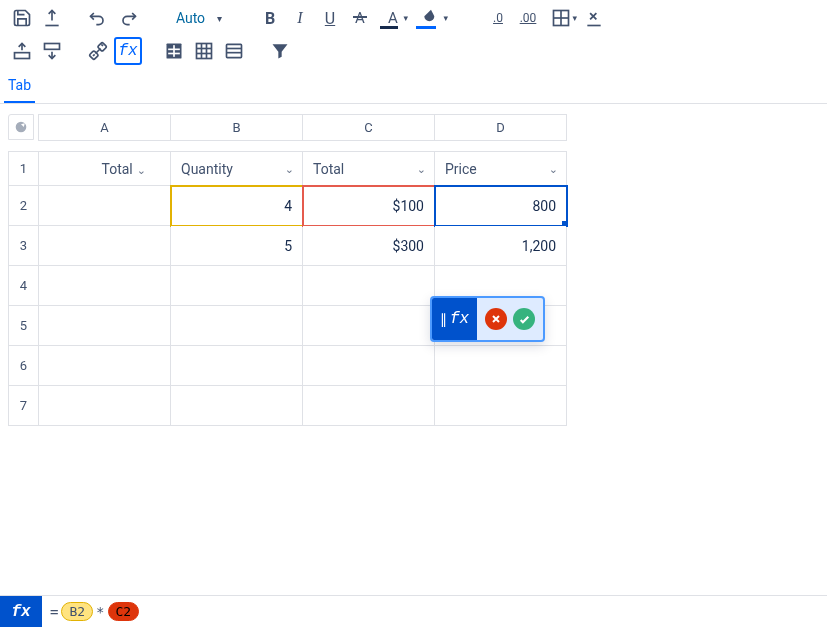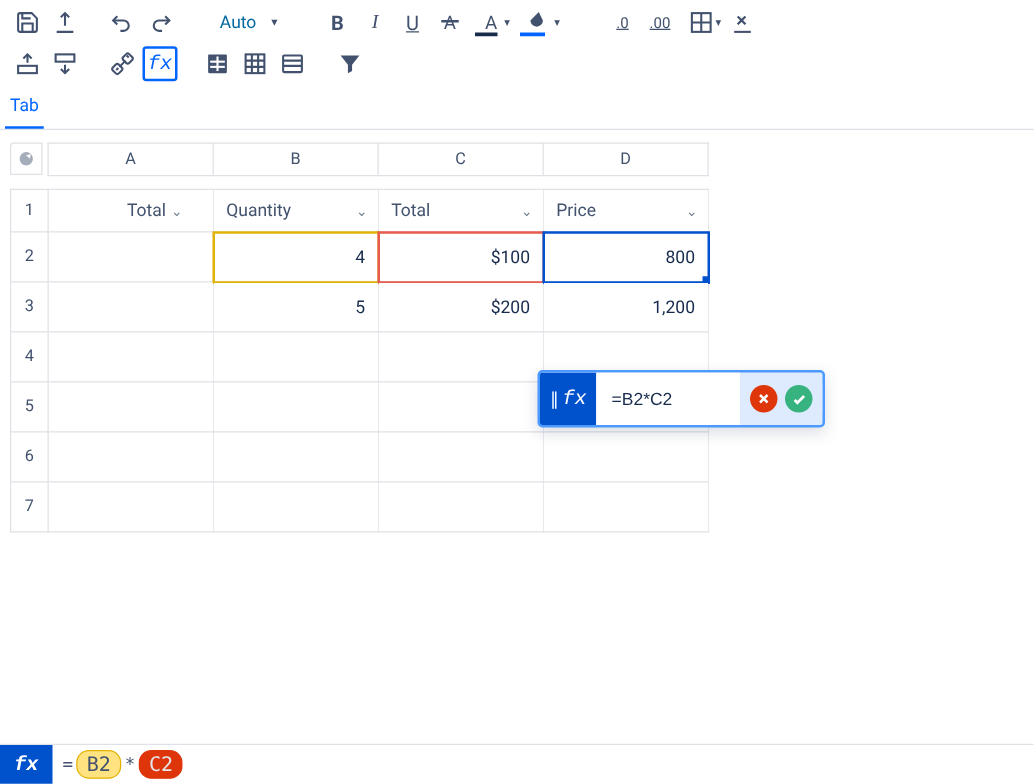--- a/index.html
+++ b/index.html
@@ -257,26 +257,26 @@
   }
   .bottom-bar .expr {
     padding: 0 8px;
     display:flex;
     align-items:center;
     gap:3px;
   }
   .token {
     border-radius: 10px;
     padding: 1px 7px;
-    font-size: 16px;
+    font-size: 13px;
     font-family: ui-monospace, Menlo, monospace;
     text-align: center;
   }
   .tok-yellow { background: #FFE380; border:1px solid #E2B203; color:#42526E;}
-  .tok-red { background: var(--red-badge); color: #e5e5e5; border:1px solid var(--red-badge);}
+  .tok-red { background: var(--red-badge); color: #000000; border:1px solid var(--red-badge);}
   .op { color:#42526E; font-family: ui-monospace, Menlo, monospace;}
 
   .fx-italic { font-style: italic; font-family: Liberation Mono, monospace; font-size:16px;}
 </style>
 </head>
 <body>
 
 <div class="toolbar">
   <div class="tb-btn">
     <svg viewBox="0 0 24 24" fill="none" stroke="currentColor" stroke-width="2">
@@ -480,21 +480,21 @@
       <td class="row-head"><span>2</span></td>
       <td class="cell blue-cell"><span>SN 4587</span></td>
       <td class="cell num yellow-outline"><span>4</span></td>
       <td class="cell num red-outline"><span>$100</span></td>
       <td class="cell num active-cell"><span>800</span></td>
     </tr>
     <tr>
       <td class="row-head"><span>3</span></td>
       <td class="cell blue-cell"><span>SN 8027</span></td>
       <td class="cell num"><span>5</span></td>
-      <td class="cell num"><span>$200</span></td>
+      <td class="cell num"><span>$300</span></td>
       <td class="cell num"><span>1,200</span></td>
     </tr>
     <tr>
       <td class="row-head"><span>4</span></td>
       <td class="cell"></td>
       <td class="cell"></td>
       <td class="cell"></td>
       <td class="cell"></td>
     </tr>
     <tr>
@@ -520,21 +520,20 @@
     </tr>
   </tbody>
     </table>
 </div>
 
 <div class="formula-popup">
   <div class="fx-badge">
     <span class="bars">∥</span>
     <span class="fx-italic">fx</span>
   </div>
-  <input type="text" value="=B2*C2" style="">
   <div class="actions">
     <div class="circ-btn cancel">
       <svg viewBox="0 0 24 24" width="12" height="12" fill="none" stroke="#fff" stroke-width="4">
           <path d="M6 6l12 12M18 6 6 18"></path>
         </svg>
     </div>
     <div class="circ-btn ok">
       <svg viewBox="0 0 24 24" width="13" height="13" fill="none" stroke="#fff" stroke-width="4">
           <path d="M5 13l4 4L19 7"></path>
         </svg>

